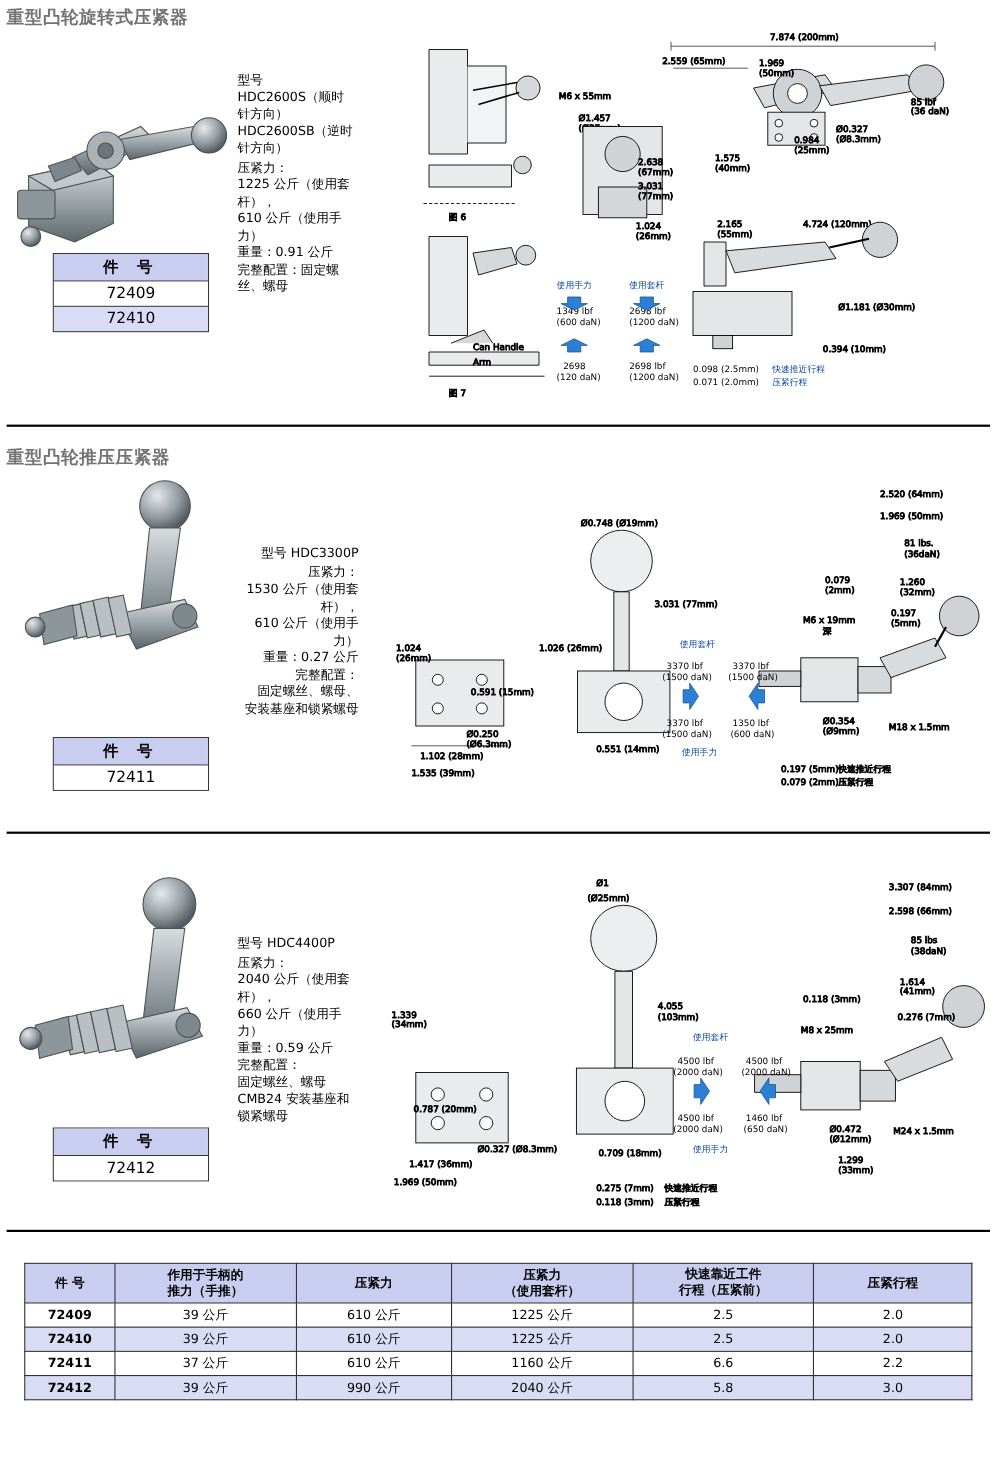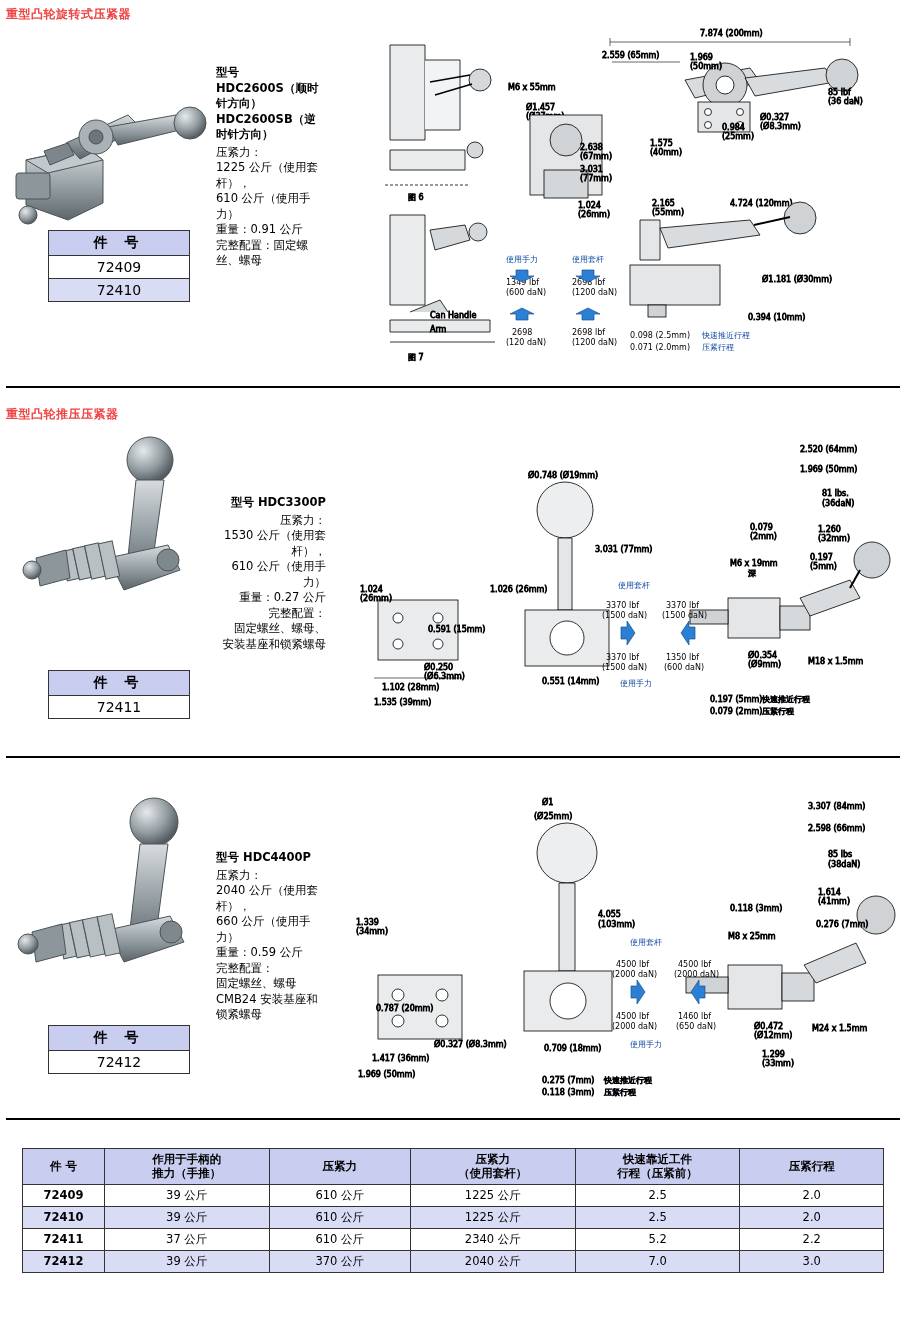--- a/index.html
+++ b/index.html
@@ -3,37 +3,37 @@
 <meta charset="utf-8">
 <style>
   html,body{margin:0;padding:0;}
   body{
     width:906px;height:1344px;background:#ffffff;
     font-family:"DejaVu Sans","Liberation Sans",sans-serif;
     font-size:11px;color:#000;position:relative;overflow:hidden;
   }
   .page{position:relative;width:906px;height:1344px;}
   .sect-title{
-    font-weight:bold;font-size:12px;color:#ef4444;letter-spacing:0.5px;
+    font-weight:bold;font-size:16px;color:#737373;letter-spacing:0.5px;
   }
   .hr{border:0;border-top:2px solid #000;margin:0;}
   
   .pn-box{border:1px solid #333;width:140px;background:#fff;}
   .pn-head{
     background:#c9cdf0;border-bottom:1px solid #333;text-align:center;
     font-weight:bold;font-size:14px;padding:3px 0;letter-spacing:6px;
   }
   .pn-row{
     text-align:center;font-size:14px;padding:3px 0;border-bottom:1px solid #333;
     background:#ffffff;
   }
   .pn-row:last-child{border-bottom:none;}
   .pn-row.alt{background:#d9dcf5;}
   .spec{font-size:11.5px;line-height:1.35;}
-  .model-line{font-weight:bold;}
+  .model-line{font-weight:normal;}
   
   .photo{position:relative;}
   
   table.spec-table{
     border-collapse:collapse;width:862px;font-size:11.5px;
   }
   table.spec-table th{
     background:#c9cdf0;border:1px solid #333;font-weight:bold;
     text-align:center;padding:3px 2px;line-height:1.25;
   }
@@ -465,29 +465,29 @@
           <td>39 公斤</td>
           <td>610 公斤</td>
           <td>1225 公斤</td>
           <td>2.5</td>
           <td>2.0</td>
         </tr>
         <tr class="white">
           <td style="font-weight:bold;">72411</td>
           <td>37 公斤</td>
           <td>610 公斤</td>
-          <td>2340 公斤</td>
-          <td>5.2</td>
+          <td>1160 公斤</td>
+          <td>6.6</td>
           <td>2.2</td>
         </tr>
         <tr class="alt">
           <td style="font-weight:bold;">72412</td>
           <td>39 公斤</td>
-          <td>370 公斤</td>
+          <td>990 公斤</td>
           <td>2040 公斤</td>
-          <td>7.0</td>
+          <td>5.8</td>
           <td>3.0</td>
         </tr>
       </tbody>
     </table>
   </div>
 
 </div>
 
 </body></html>

